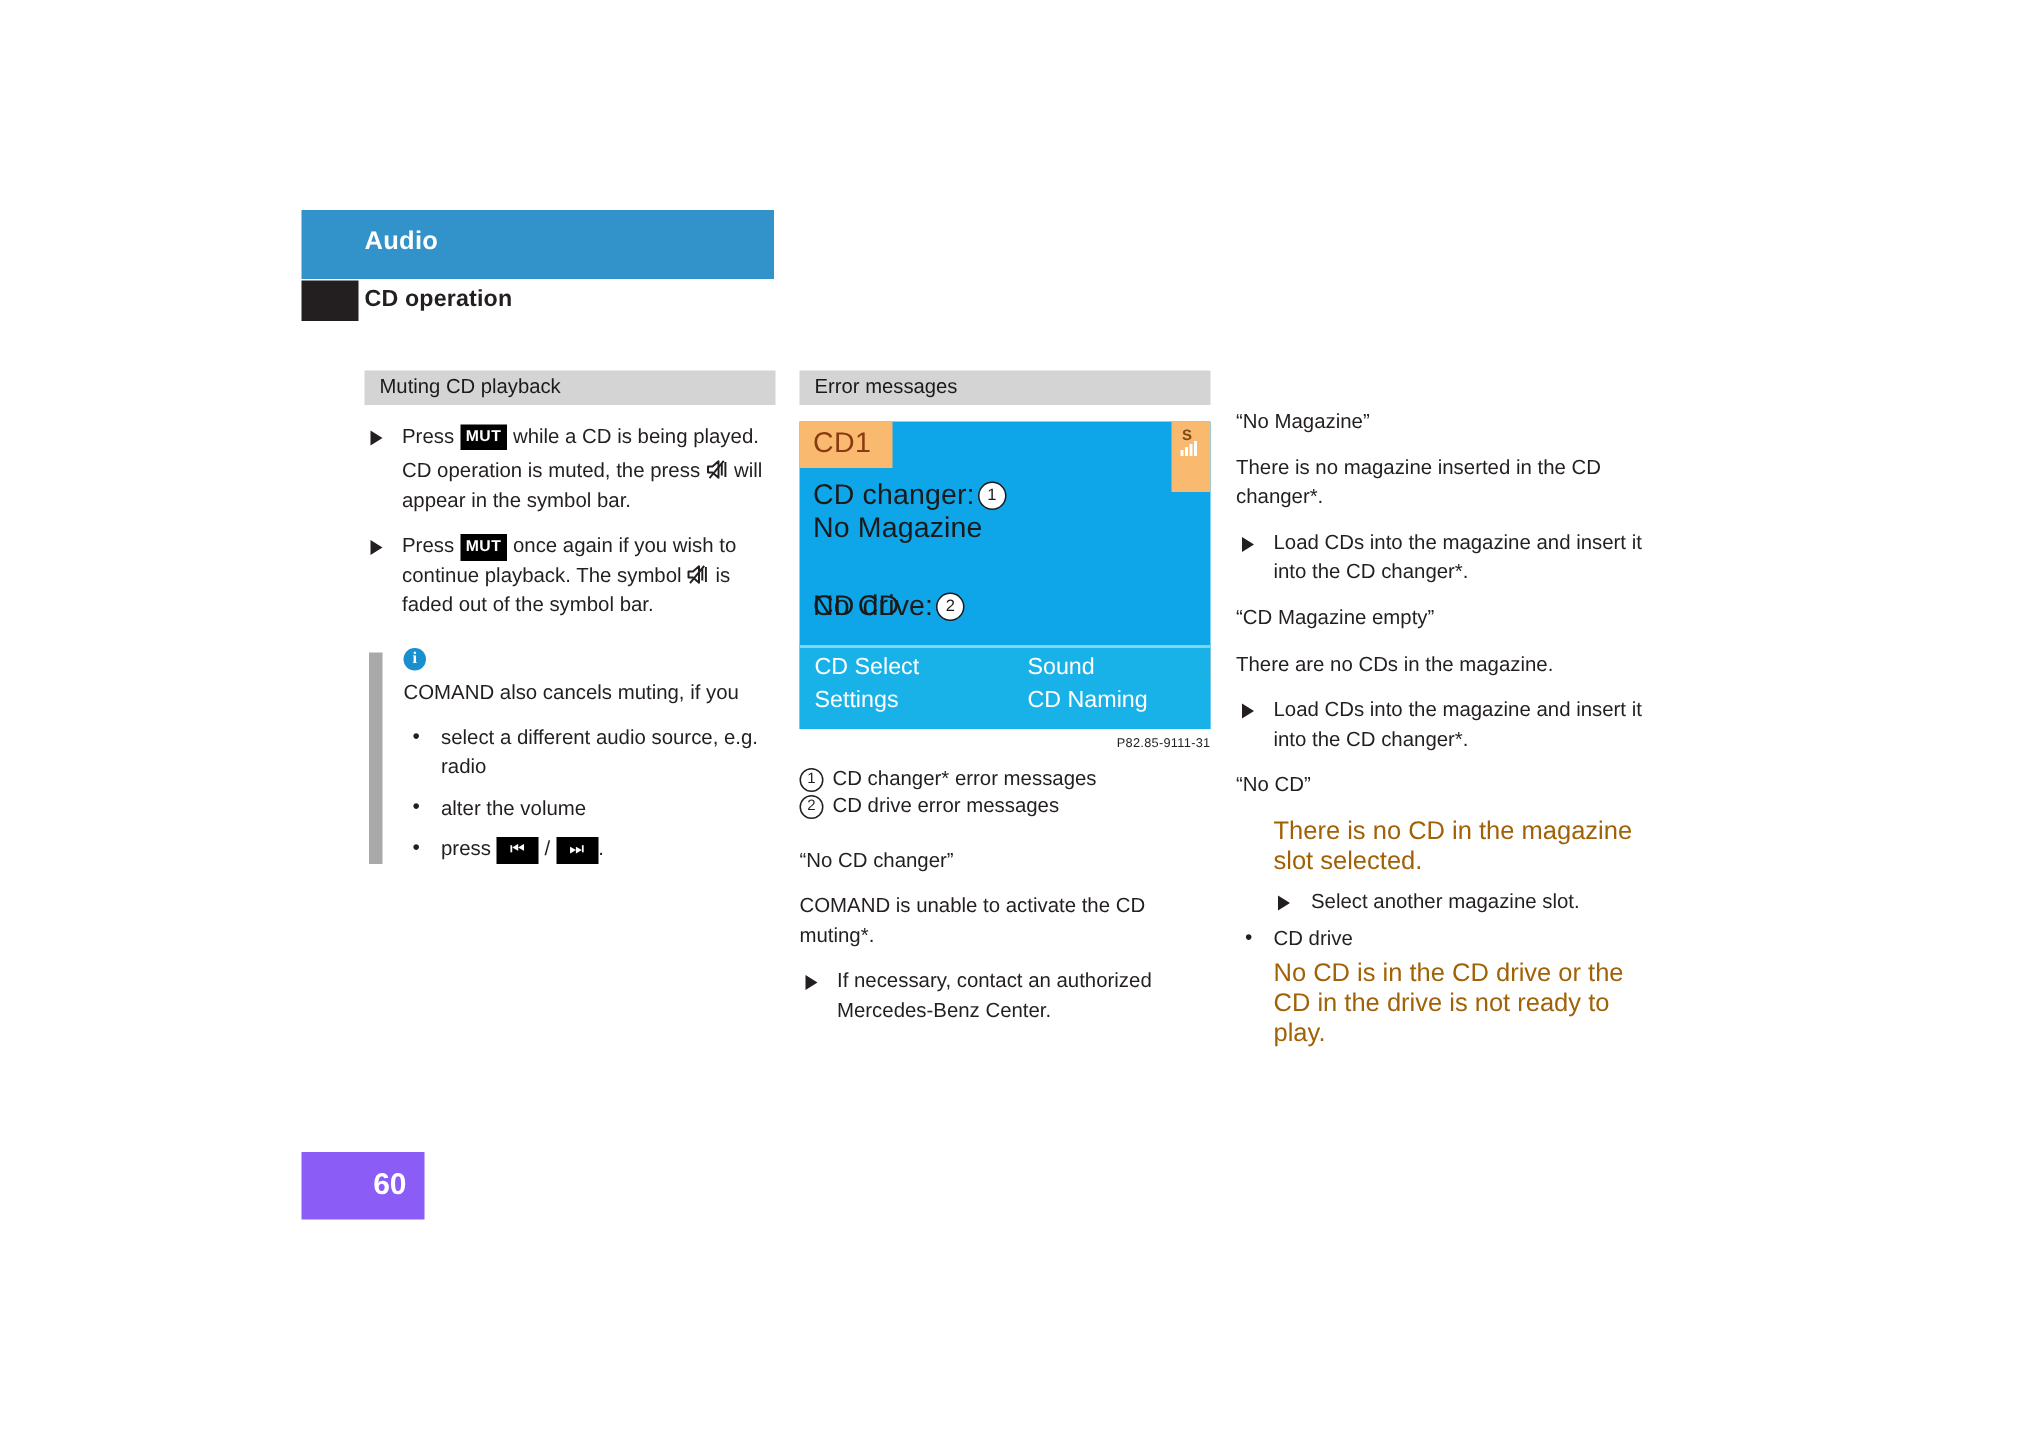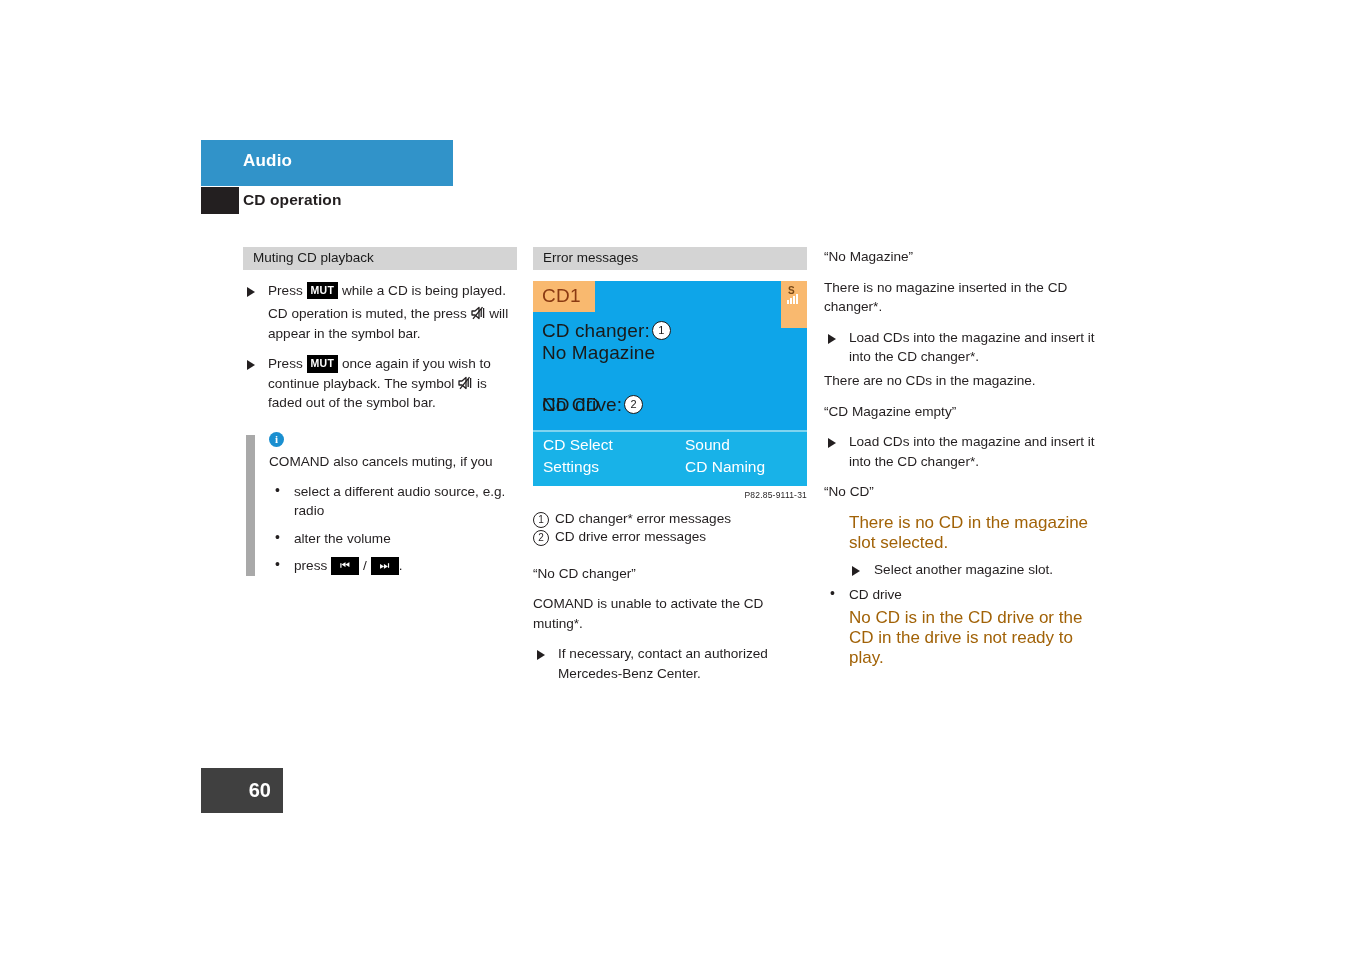--- a/index.html
+++ b/index.html
@@ -14,21 +14,21 @@
     font-family: "Liberation Sans", sans-serif;
     color: #1a1a1a;
     overflow: hidden;
   }
 
   
   .header-blue {
     position: absolute;
     left: 201px;
     top: 140px;
-    width: 252px;
+    width: 315px;
     height: 46px;
     background: #3193c9;
   }
   .header-blue-label {
     position: absolute;
     left: 42px;
     top: 11px;
     font-size: 17px;
     font-weight: bold;
     color: #ffffff;
@@ -52,39 +52,39 @@
     letter-spacing: 0.1px;
   }
 
   
   .page-number-box {
     position: absolute;
     left: 201px;
     top: 768px;
     width: 82px;
     height: 45px;
-    background: #404040;
+    background: #8b5cf6;
   }
   .page-number-text {
     position: absolute;
     right: 12px;
     top: 11px;
     font-size: 20px;
     font-weight: bold;
     color: #ffffff;
   }
 
   
   .col {
     position: absolute;
     top: 247px;
   }
   .col-left  { left: 243px;  width: 274px; }
   .col-mid   { left: 533px;  width: 274px; }
-  .col-right { left: 824px;  width: 274px; }
+  .col-right { left: 824px;  width: 274px; margin-top: 24px; }
 
   .section-bar {
     background: #d4d4d4;
     font-size: 13.5px;
     font-weight: normal;
     color: #1a1a1a;
     padding: 3px 0 4px 10px;
     margin-bottom: 11px;
     line-height: 1.15;
   }
@@ -492,22 +492,22 @@
   <div class="p">COMAND is unable to activate the CD muting*.</div>
   <div class="arrow-item">If necessary, contact an authorized Mercedes-Benz Center.</div>
 </div>
 
 <div class="col col-right">
 
   <div class="p">“No Magazine”</div>
   <div class="p">There is no magazine inserted in the CD changer*.</div>
   <div class="arrow-item">Load CDs into the magazine and insert it into the CD changer*.</div>
 
+  <div class="p" style="margin-top:11px">“CD Magazine empty”</div>
   <div class="p">There are no CDs in the magazine.</div>
-  <div class="p" style="margin-top:11px">“CD Magazine empty”</div>
   <div class="arrow-item">Load CDs into the magazine and insert it into the CD changer*.</div>
 
   <div class="p" style="margin-top:11px">“No CD”</div>
 
   <div class="bullet-cont">There is no CD in the magazine slot selected.</div>
   <div class="arrow-item sub">Select another magazine slot.</div>
 
   <div class="bullet-item" style="margin-top:5px">CD drive</div>
   <div class="bullet-cont">No CD is in the CD drive or the CD in the drive is not ready to play.</div>
 </div>

